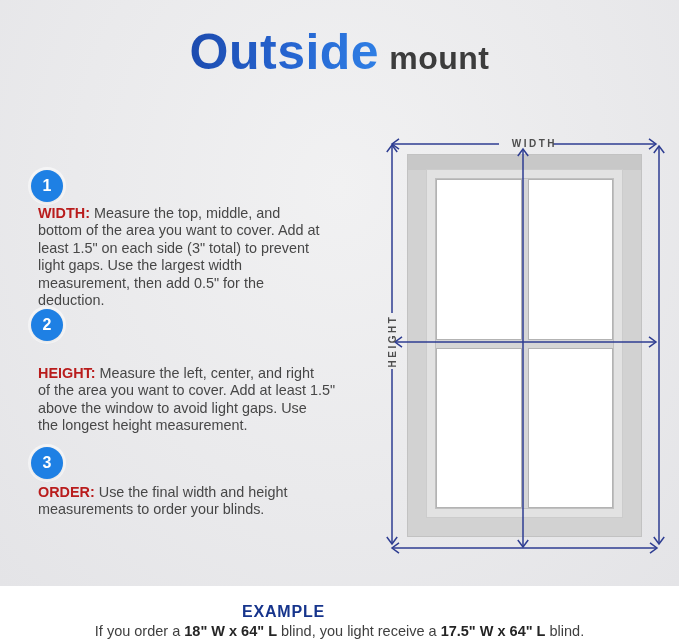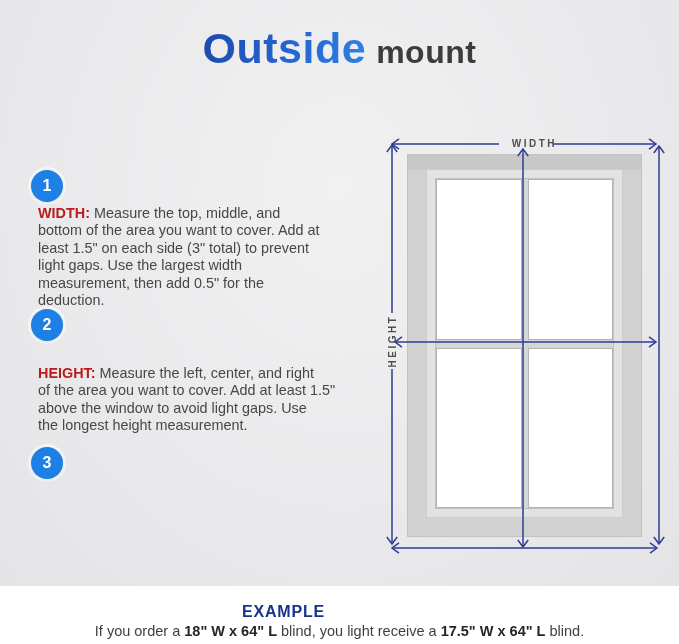--- a/index.html
+++ b/index.html
@@ -13,21 +13,21 @@
     position:absolute; left:0; top:0; width:679px; height:586px;
     background:radial-gradient(ellipse at 50% 32%, #f1f1f2 0%, #eaeaec 55%, #e4e4e7 100%);
   }
   
   .title { position:absolute; left:0; top:25px; width:679px; text-align:center; }
   .title-line1 {
     font-size:37px; font-weight:700; color:#3c3c3c; letter-spacing:0.5px; line-height:1.05;
   }
   .title-line2 { margin-top:1px; line-height:1.05; }
   .title-highlight {
-    font-size:43px; font-weight:800; letter-spacing:0.5px;
+    font-size:50px; font-weight:800; letter-spacing:0.5px;
     background:linear-gradient(100deg,#1c4aad 0%, #2563cf 50%, #2f80e6 100%);
     -webkit-background-clip:text; background-clip:text;
     -webkit-text-fill-color:transparent; color:transparent;
   }
   .title-suffix { font-size:32px; font-weight:700; color:#3c3c3c; margin-left:10px; letter-spacing:0.5px;text-align:center; }
   
   .step-circle {
     position:absolute; width:32px; height:32px; border-radius:50%;
     background:#1e80e4; color:#ffffff; font-size:16px; font-weight:700;
     display:flex; align-items:center; justify-content:center;
@@ -99,20 +99,22 @@
 measurement, then add 0.5" for the
 deduction.</span></div>
 
   <div class="step-circle c2">2</div>
   <div class="step-text t2"><span class="step-label">HEIGHT:</span><span class="step-body"> Measure the left, center, and right
 of the area you want to cover. Add at least 1.5"
 above the window to avoid light gaps. Use
 the longest height measurement.</span></div>
 
   <div class="step-circle c3">3</div>
+  <div class="step-text t3"><span class="step-label">ORDER:</span><span class="step-body"> Use the final width and height
+measurements to order your blinds.</span></div>
 
   <div class="window">
     <div class="window-frame">
       <div class="window-panes">
         <div class="pane"></div>
         <div class="pane"></div>
         <div class="pane"></div>
         <div class="pane"></div>
       </div>
     </div>

